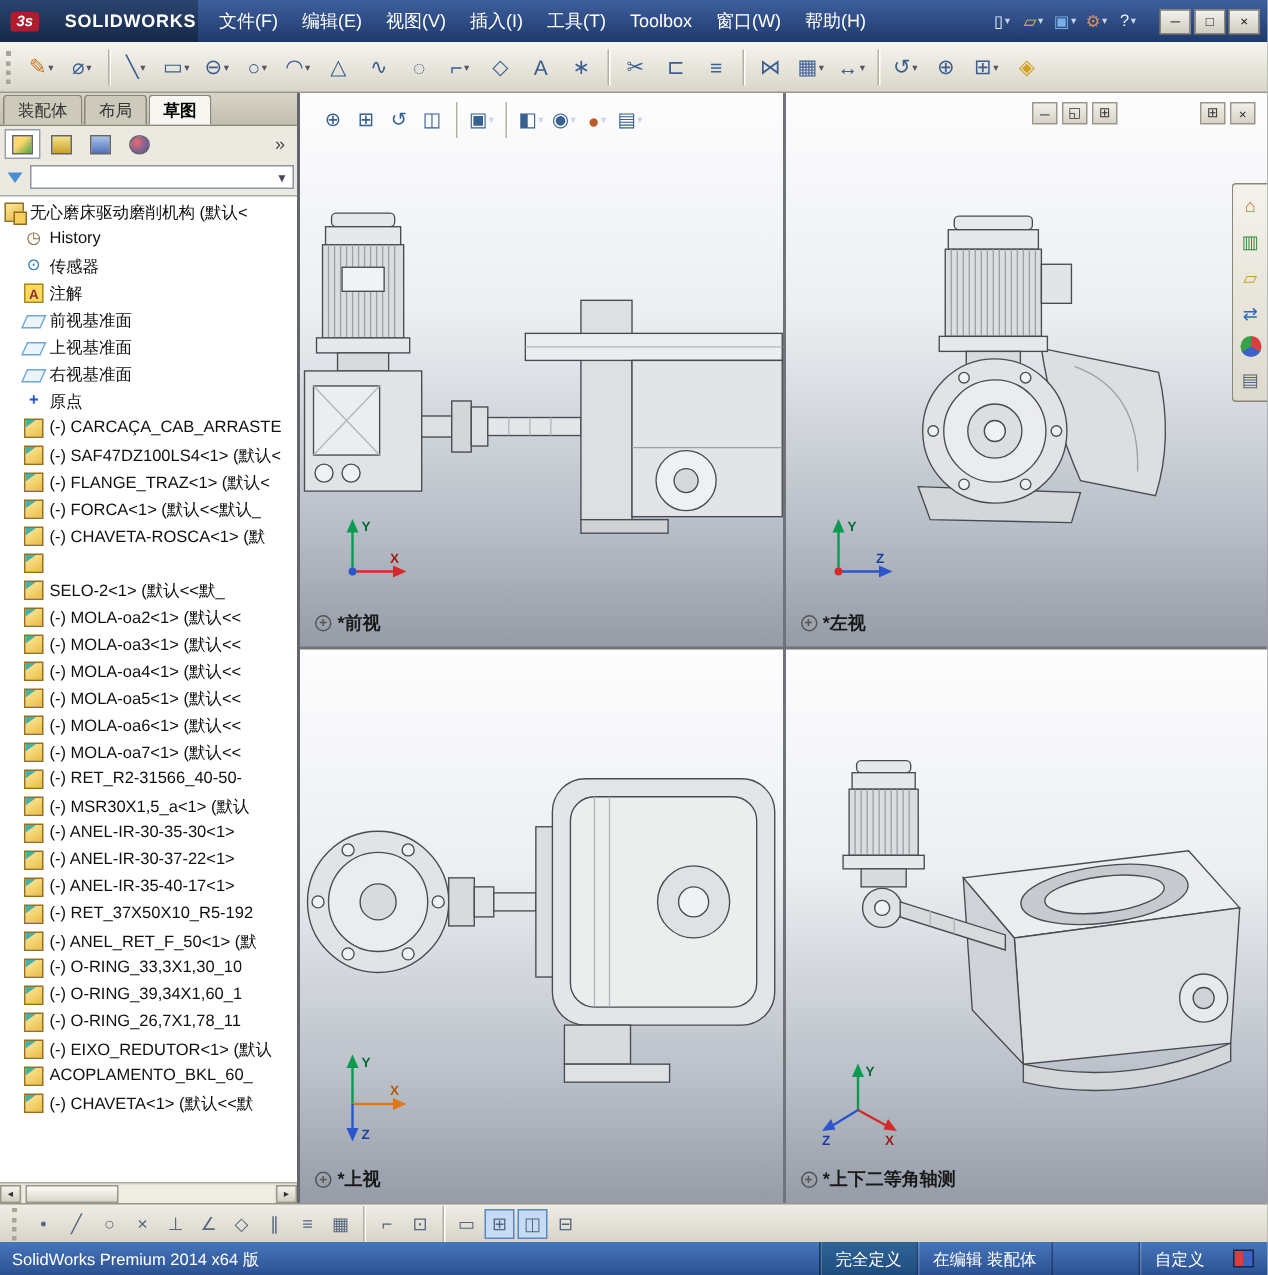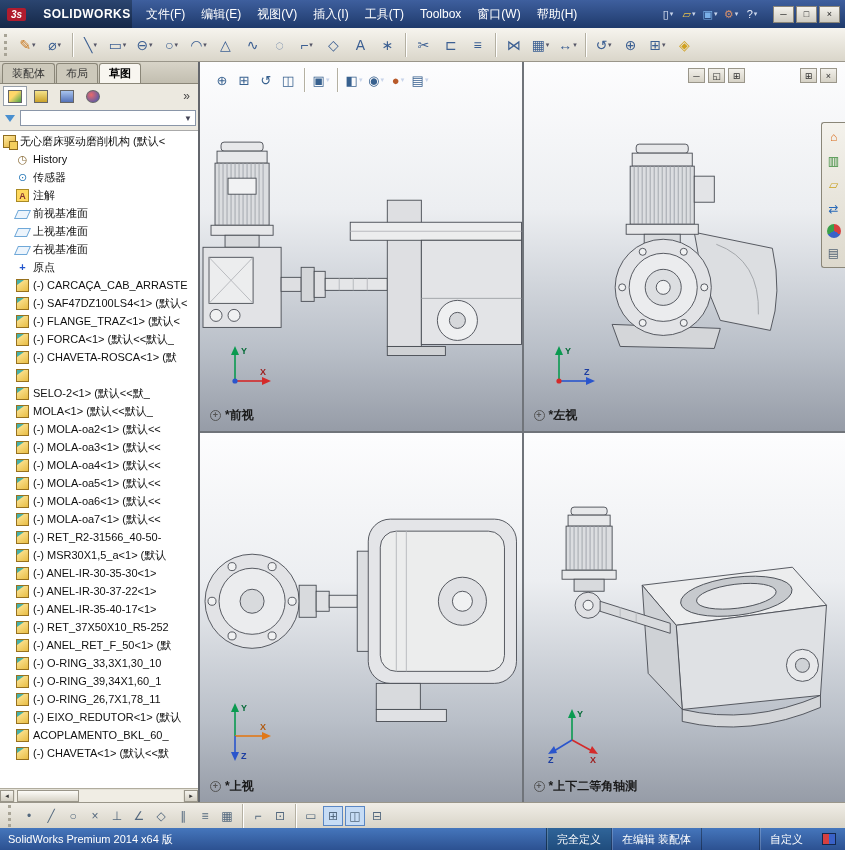--- a/index.html
+++ b/index.html
@@ -288,24 +288,20 @@
           <div class="tree-row">
             <div class="ti i-part"></div>
             <div class="ti-label" style="display: inline; margin-top: 30px;">SELO-1&lt;1&gt; (默认&lt;&lt;默认_</div>
           </div>
           <div class="tree-row">
             <div class="ti i-part"></div>
             <div class="ti-label" style="display: inline;">SELO-2&lt;1&gt; (默认&lt;&lt;默_</div>
           </div>
           <div class="tree-row">
             <div class="ti i-part"></div>
-            <div class="ti-label" style="display: inline;">MOLA&lt;1&gt; (默认&lt;&lt;默认_</div>
-          </div>
-          <div class="tree-row">
-            <div class="ti i-part"></div>
             <div class="ti-label" style="display: inline;">(-) MOLA-oa2&lt;1&gt; (默认&lt;&lt;</div>
           </div>
           <div class="tree-row">
             <div class="ti i-part"></div>
             <div class="ti-label" style="display: inline;">(-) MOLA-oa3&lt;1&gt; (默认&lt;&lt;</div>
           </div>
           <div class="tree-row">
             <div class="ti i-part"></div>
             <div class="ti-label" style="display: inline;">(-) MOLA-oa4&lt;1&gt; (默认&lt;&lt;</div>
           </div>
@@ -336,21 +332,21 @@
           <div class="tree-row">
             <div class="ti i-part"></div>
             <div class="ti-label" style="display: inline;">(-) ANEL-IR-30-37-22&lt;1&gt;</div>
           </div>
           <div class="tree-row">
             <div class="ti i-part"></div>
             <div class="ti-label" style="display: inline;">(-) ANEL-IR-35-40-17&lt;1&gt;</div>
           </div>
           <div class="tree-row">
             <div class="ti i-part"></div>
-            <div class="ti-label" style="display: inline;">(-) RET_37X50X10_R5-252</div>
+            <div class="ti-label" style="display: inline;">(-) RET_37X50X10_R5-192</div>
           </div>
           <div class="tree-row">
             <div class="ti i-part"></div>
             <div class="ti-label" style="display: inline;">(-) ANEL_RET_F_50&lt;1&gt; (默</div>
           </div>
           <div class="tree-row">
             <div class="ti i-part"></div>
             <div class="ti-label" style="display: inline;">(-) O-RING_33,3X1,30_10</div>
           </div>
           <div class="tree-row">

